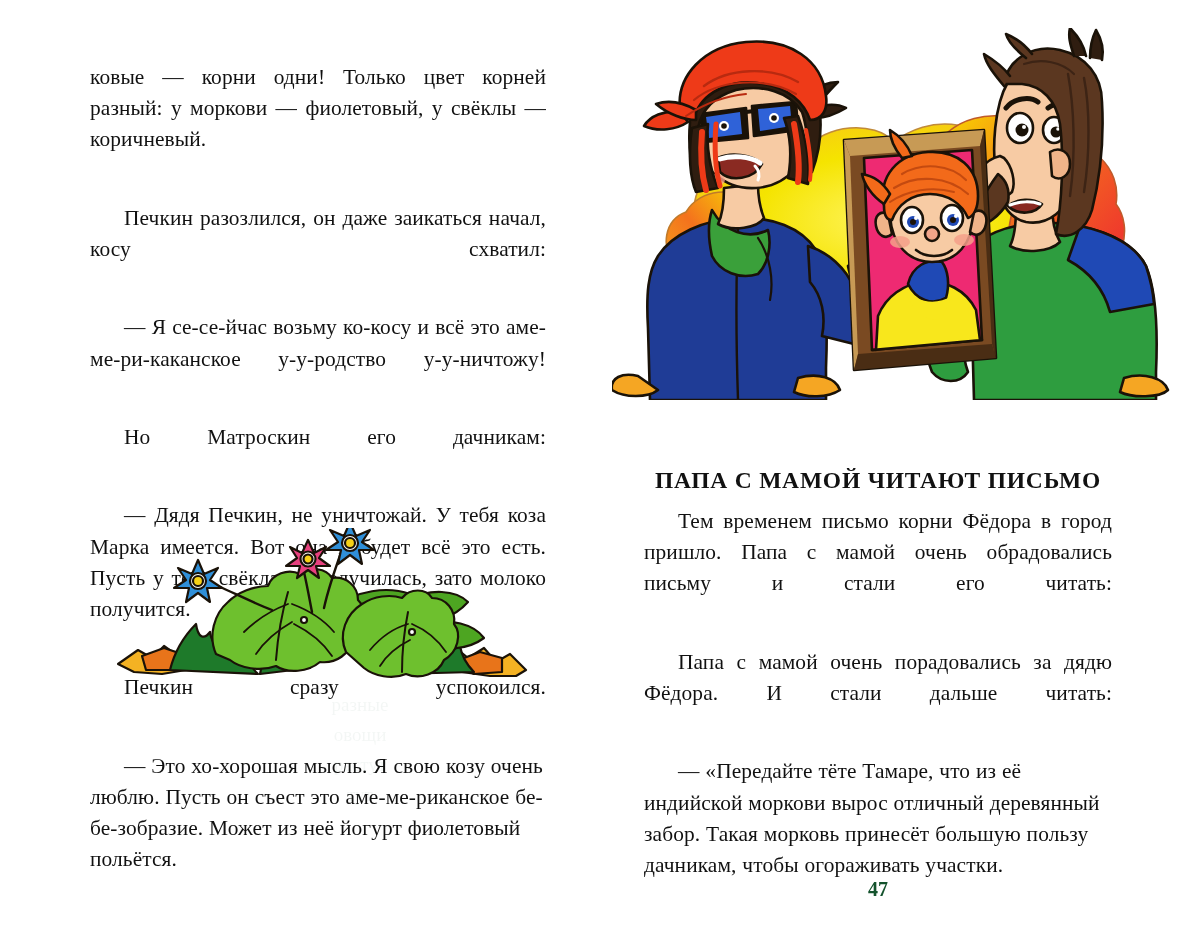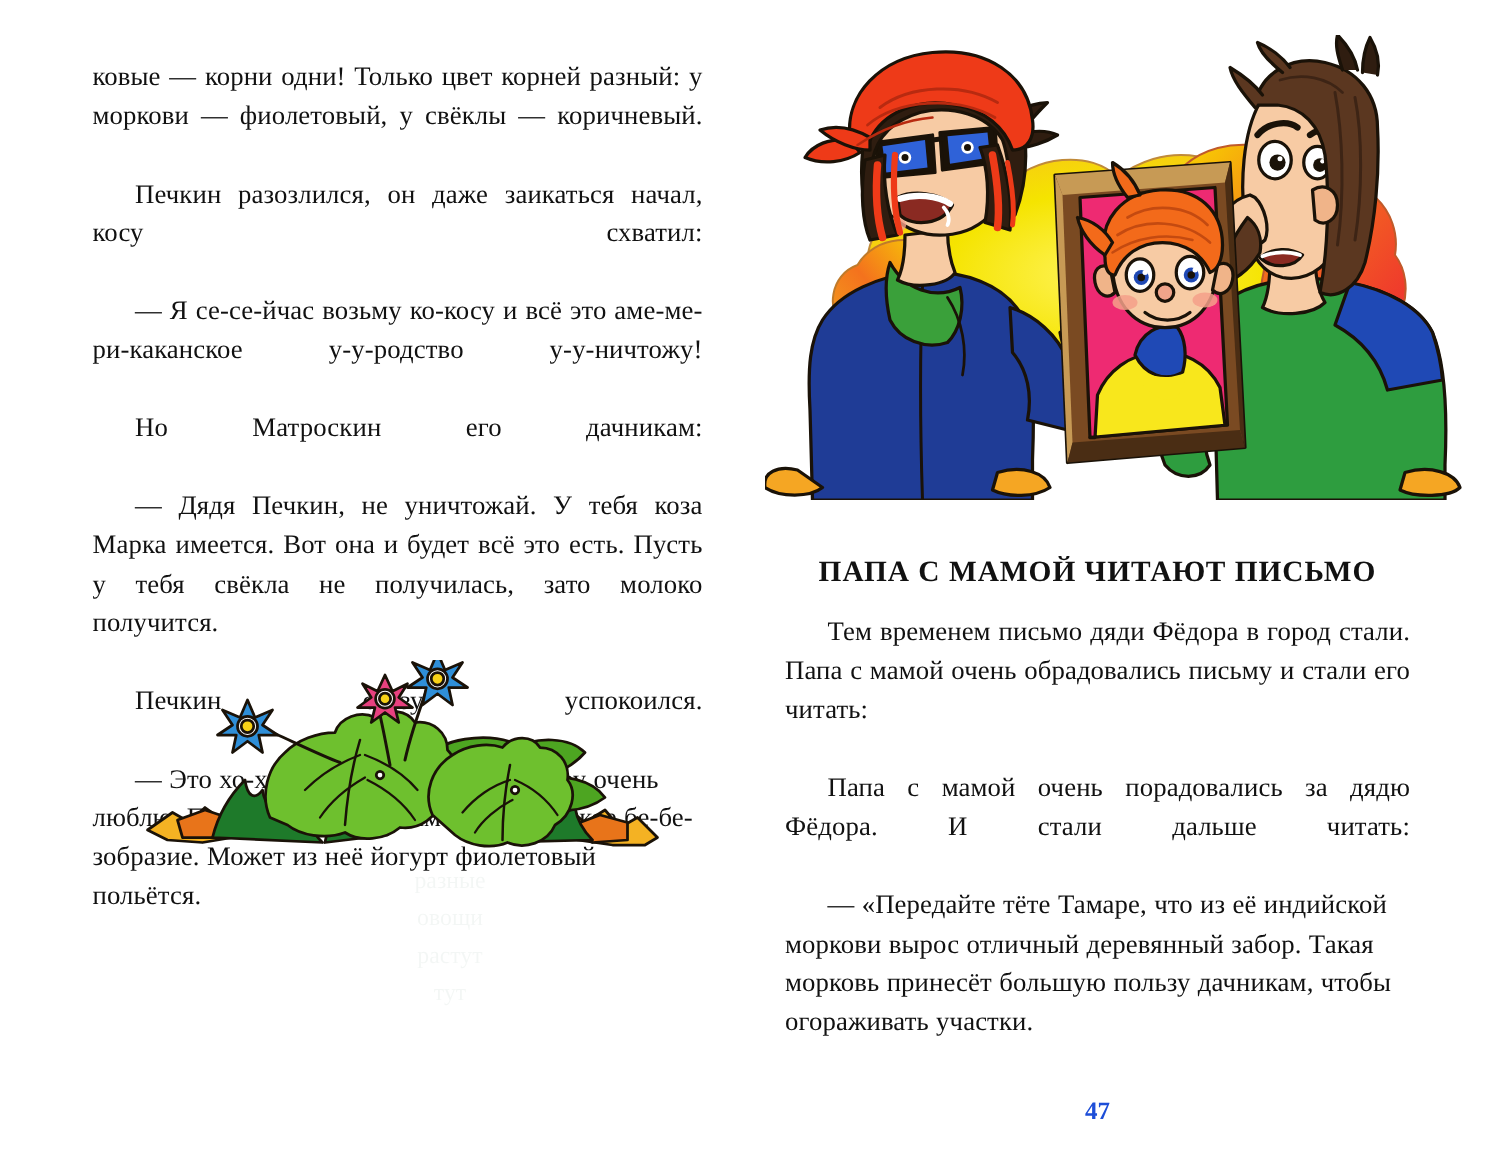--- a/index.html
+++ b/index.html
@@ -38,21 +38,21 @@
     width: 100%;
     text-align: justify;
     text-justify: inter-word;
     font-size: 21.4px;
     line-height: 31.2px;
     letter-spacing: 0.1px;
     word-spacing: 0.4px;
     hyphens: none;
   }
   .textblock p {
-    margin: 0;
+    margin: 16px;
     text-indent: 34px;
   }
   .textblock p.noindent { text-indent: 0; }
   .textblock p:last-child { text-align: left; }
 
   #left-text  { top: 46px; }
   #right-text { top: 490px; }
 
   
   .textblock p::after {
@@ -68,38 +68,38 @@
     top: 418px;
     width: 500px;
     text-align: center;
     font-size: 20.5px;
     font-weight: bold;
     letter-spacing: 0.2px;
   }
   .chapter-title {
     position: absolute;
     left: 628px;
-    top: 445px;
+    top: 467px;
     width: 500px;
     text-align: center;
     font-size: 23.5px;
     font-weight: bold;
     letter-spacing: 0.8px;
   }
 
   
   .folio {
     position: absolute;
     left: 628px;
     top: 878px;
     width: 500px;
     text-align: center;
     font-size: 20px;
     font-weight: bold;
-    color: #1d4ed8;
+    color: #14532d;
   }
 
   
   .illo-family {
     position: absolute;
     left: 612px;
     top: 28px;
     width: 560px;
     height: 372px;
   }
@@ -433,21 +433,21 @@
 
         <path d="M304 222 C314 230 330 230 340 222" fill="none" stroke-width="2.6"></path>
       </g>
     </svg>
   </div>
 
   <div class="chapter-title">ПАПА С МАМОЙ ЧИТАЮТ ПИСЬМО</div>
 
   <div class="column col-right">
     <div class="textblock" id="right-text">
-      <p>Тем временем письмо дяди Фёдора в город стали. Папа с мамой очень обрадовались письму и стали его читать:</p>
+      <p>Тем временем письмо корни Фёдора в город пришло. Папа с мамой очень обрадовались письму и стали его читать:</p>
       <p>Папа с мамой очень порадовались за дядю Фёдора. И стали дальше читать:</p>
       <p>— «Передайте тёте Тамаре, что из её индийской моркови вырос отличный деревянный забор. Такая морковь принесёт большую пользу дачникам, чтобы огораживать участки.</p>
     </div>
   </div>
 
   <div class="folio">47</div>
 
 </div>
 
 </body></html>

